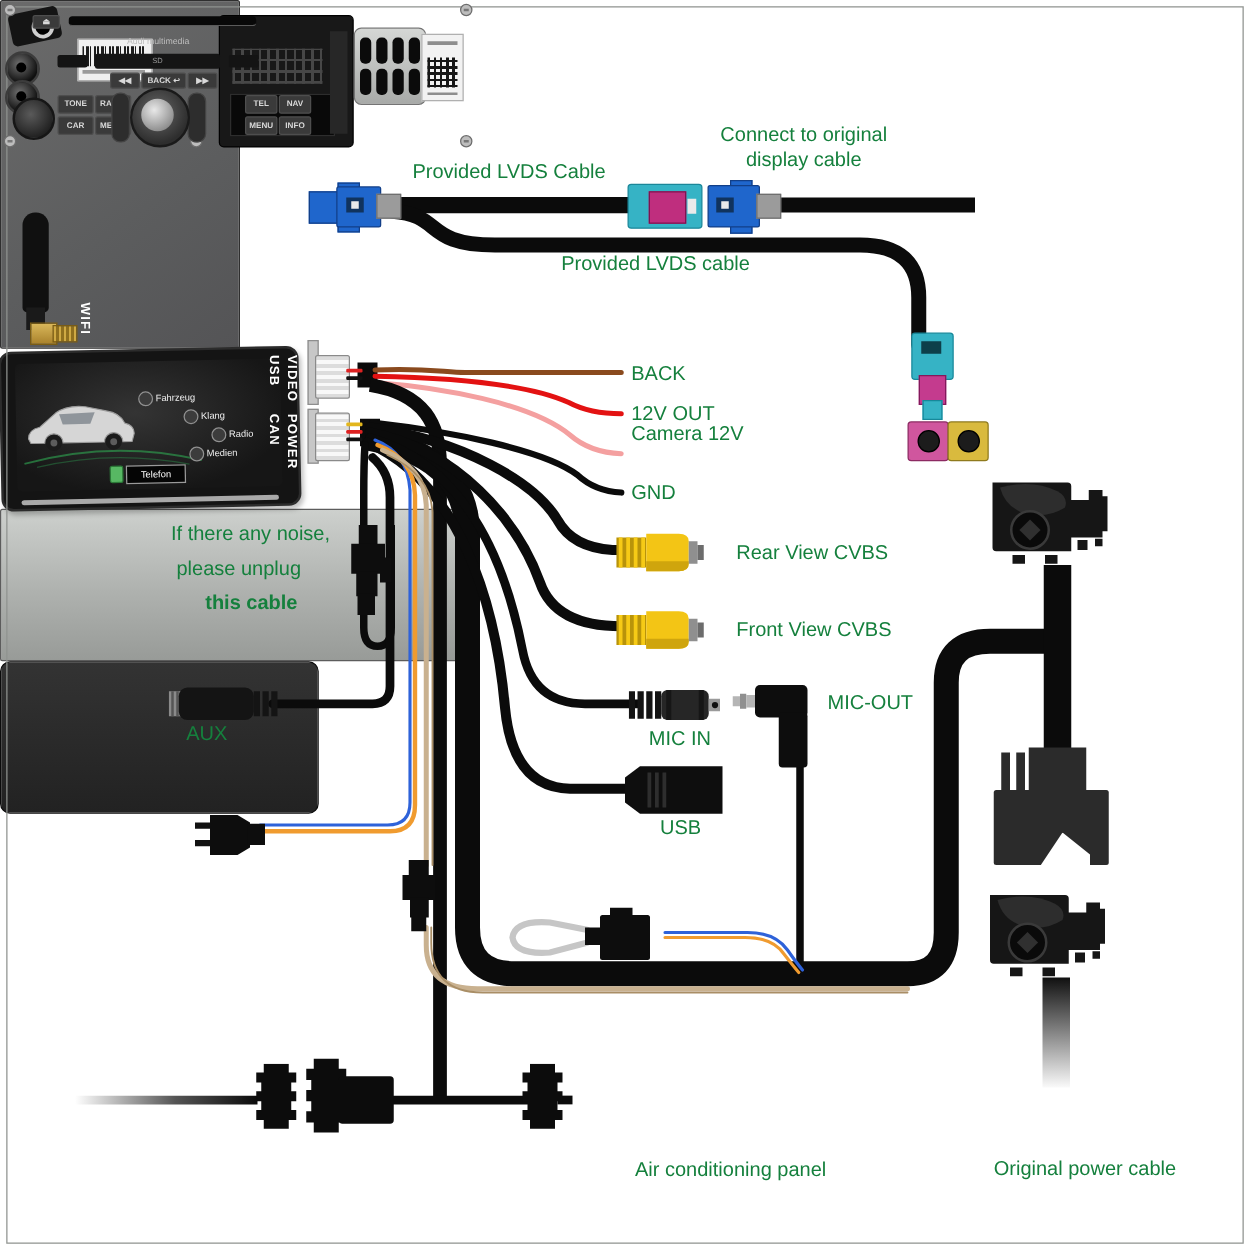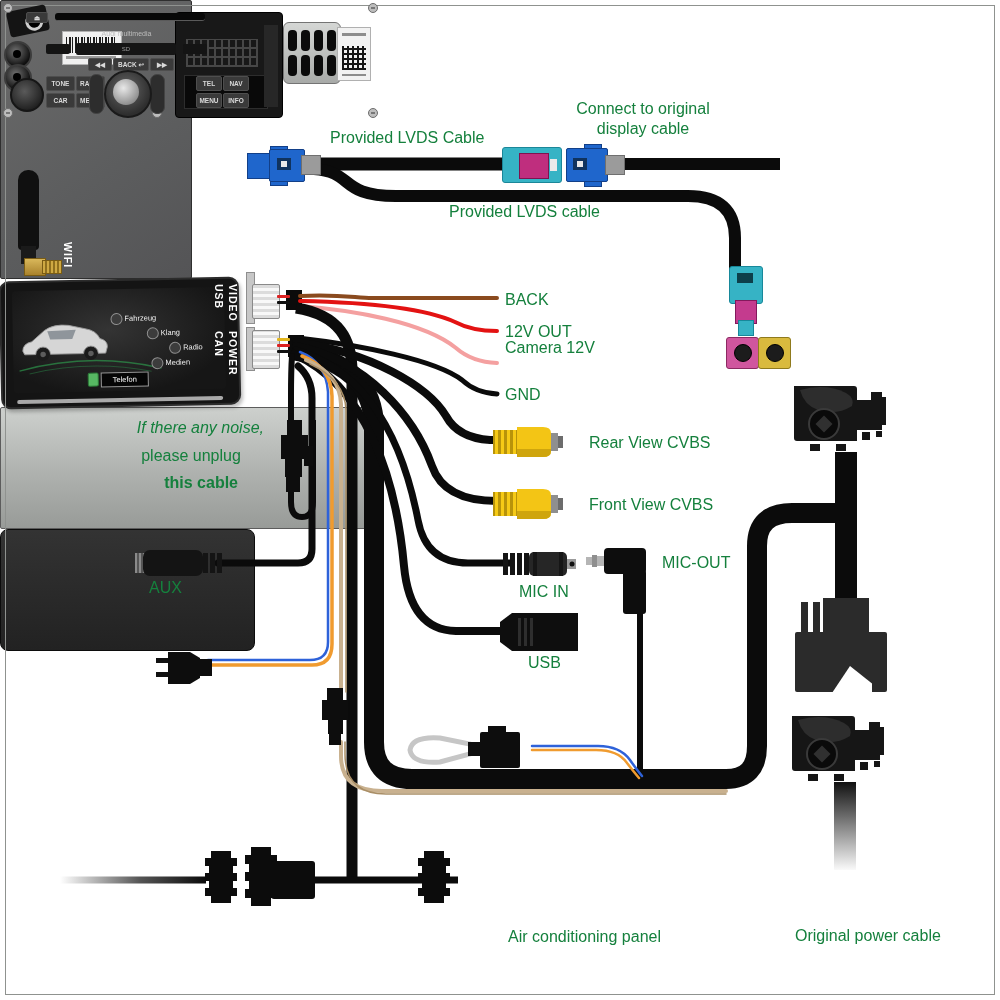--- a/index.html
+++ b/index.html
@@ -452,19 +452,19 @@
   <div class="lbl" style="left:505px;top:323px;">12V OUT</div>
   <div class="lbl" style="left:505px;top:339px;">Camera 12V</div>
   <div class="lbl" style="left:505px;top:386px;">GND</div>
   <div class="lbl" style="left:589px;top:434px;">Rear View CVBS</div>
   <div class="lbl" style="left:589px;top:496px;">Front View CVBS</div>
   <div class="lbl" style="left:662px;top:554px;">MIC-OUT</div>
   <div class="lbl" style="left:519px;top:583px;">MIC IN</div>
   <div class="lbl" style="left:528px;top:654px;">USB</div>
   <div class="lbl" style="left:149px;top:579px;">AUX</div>
 
-  <div class="lbl" style="left:118px;top:419px;width:146px;text-align:right;font-style:italic;">If there any noise,</div>
+  <div class="lbl" style="left:118px;top:419px;width:146px;text-align:right;">If there any noise,</div>
   <div class="lbl" style="left:118px;top:447px;width:146px;text-align:center;">please unplug</div>
   <div class="lbl" style="left:92px;top:474px;width:146px;text-align:right;font-weight:bold;">this cable</div>
 
   <div class="lbl" style="left:508px;top:928px;">Air conditioning panel</div>
   <div class="lbl" style="left:795px;top:927px;">Original power cable</div>
 </div>
 
 </body></html>

